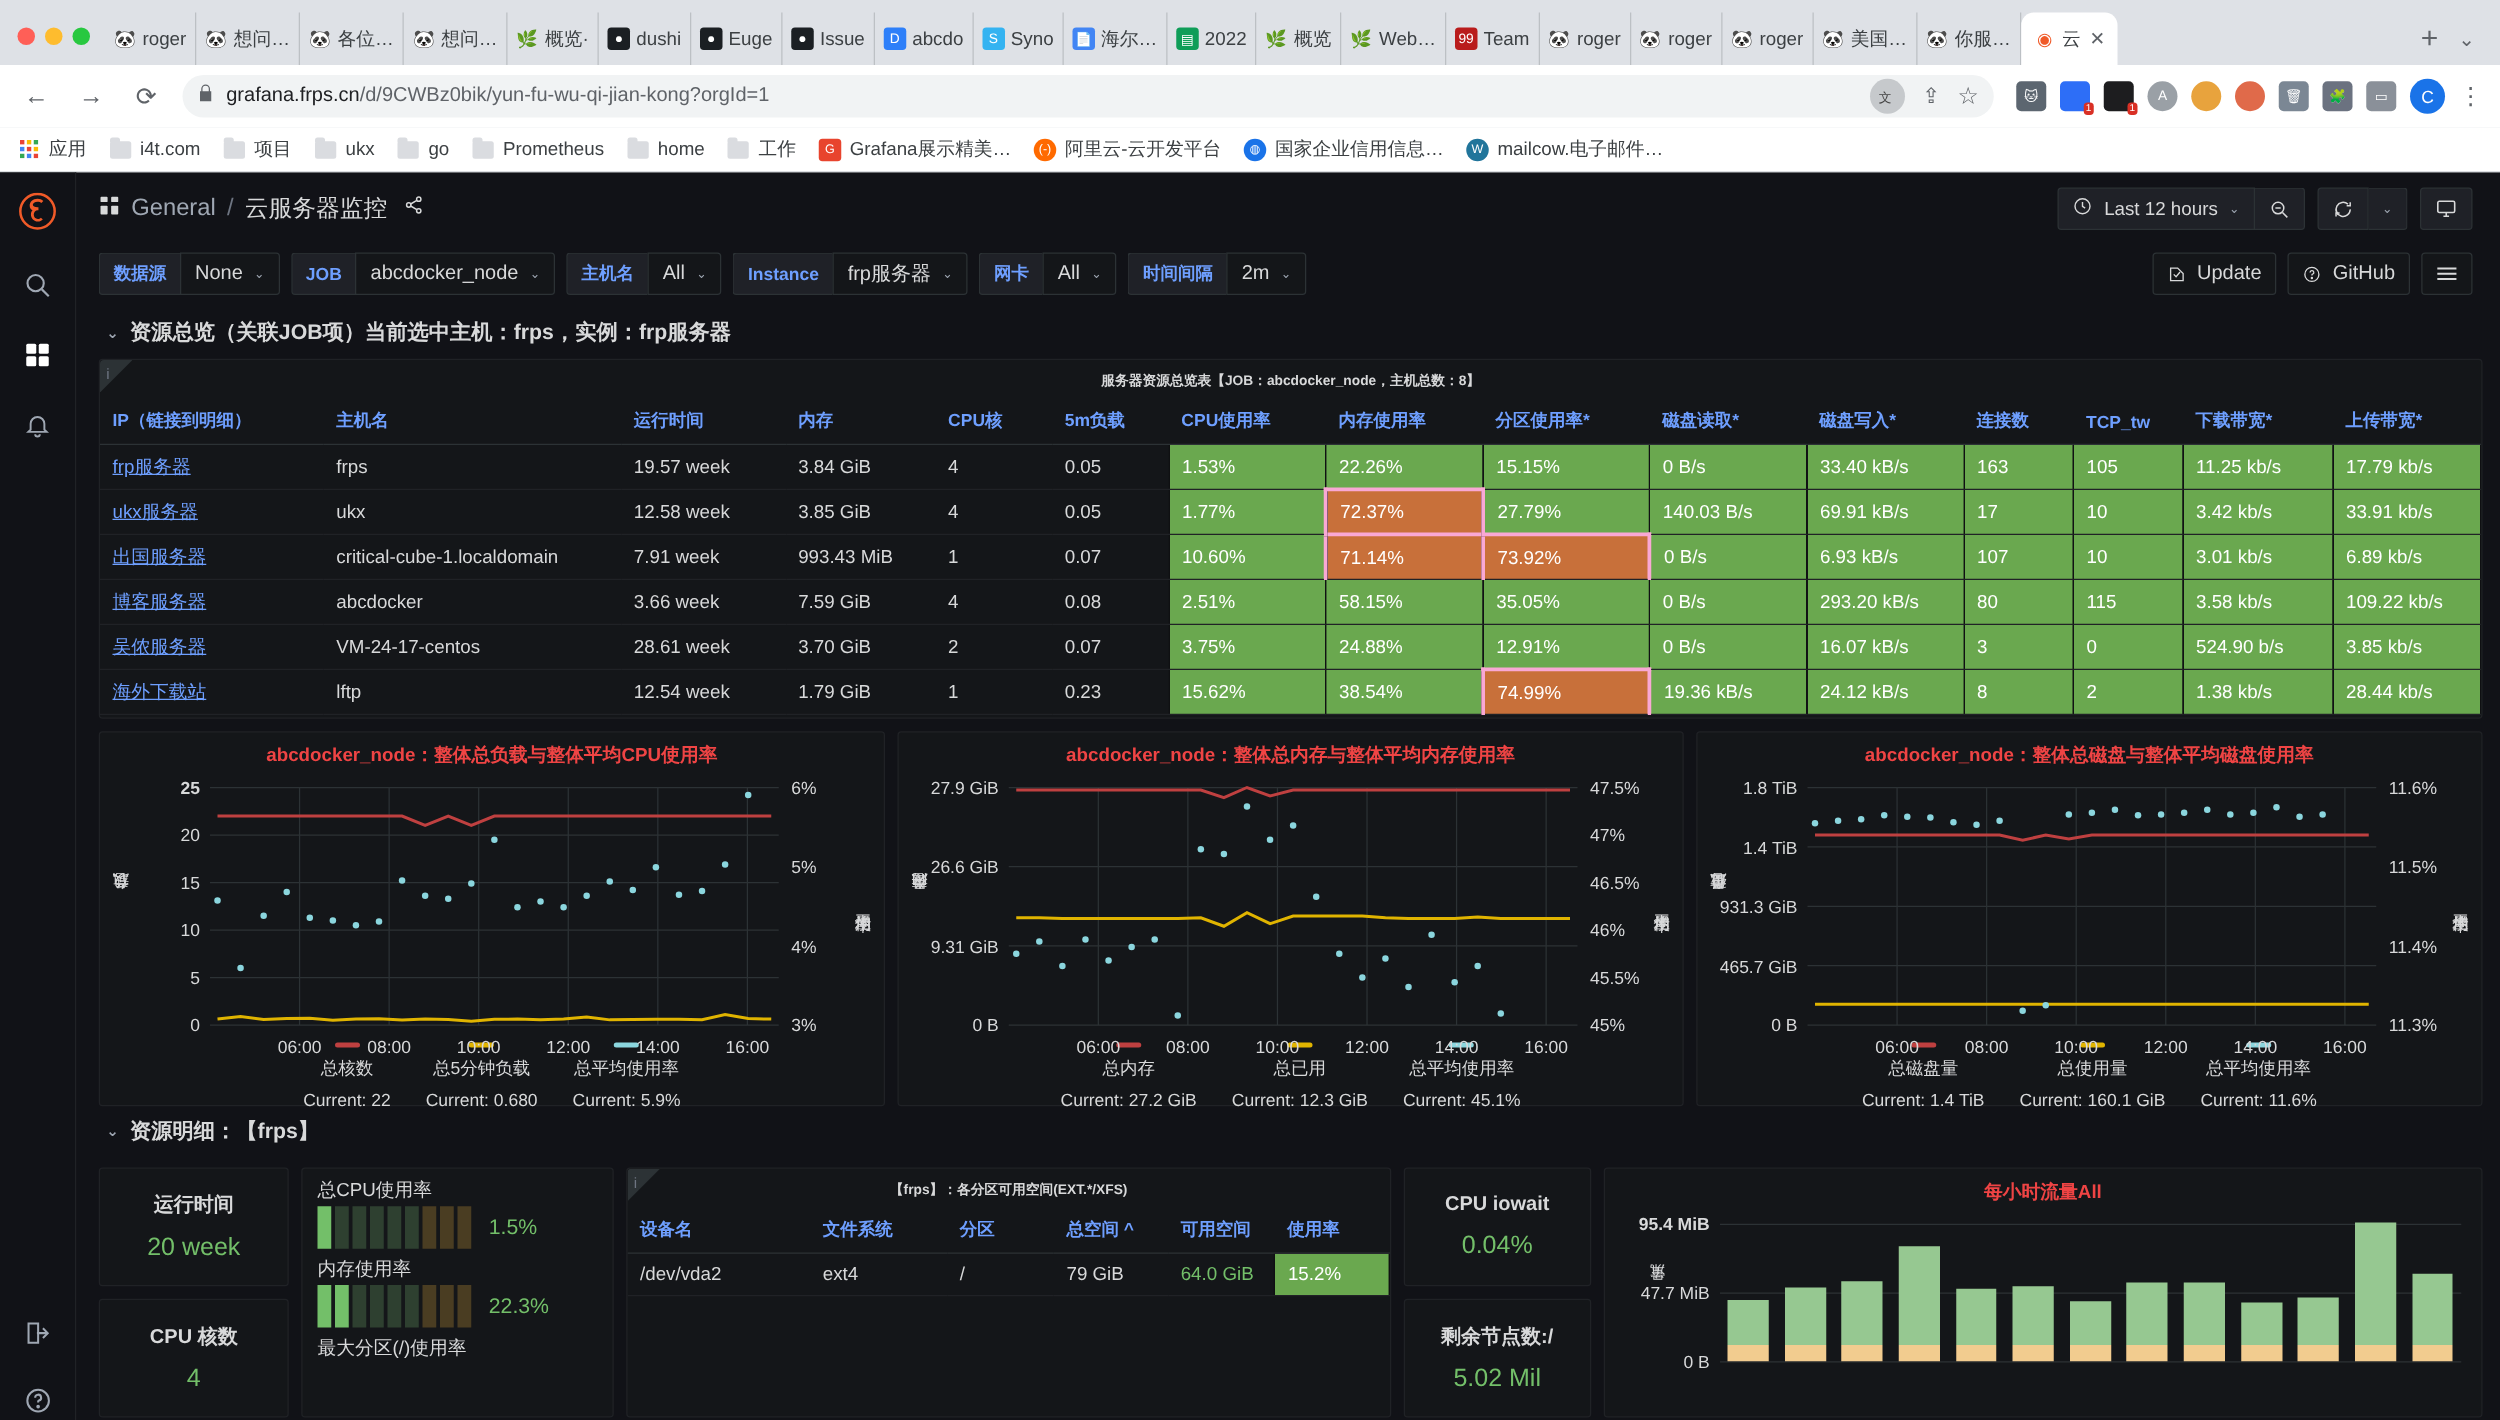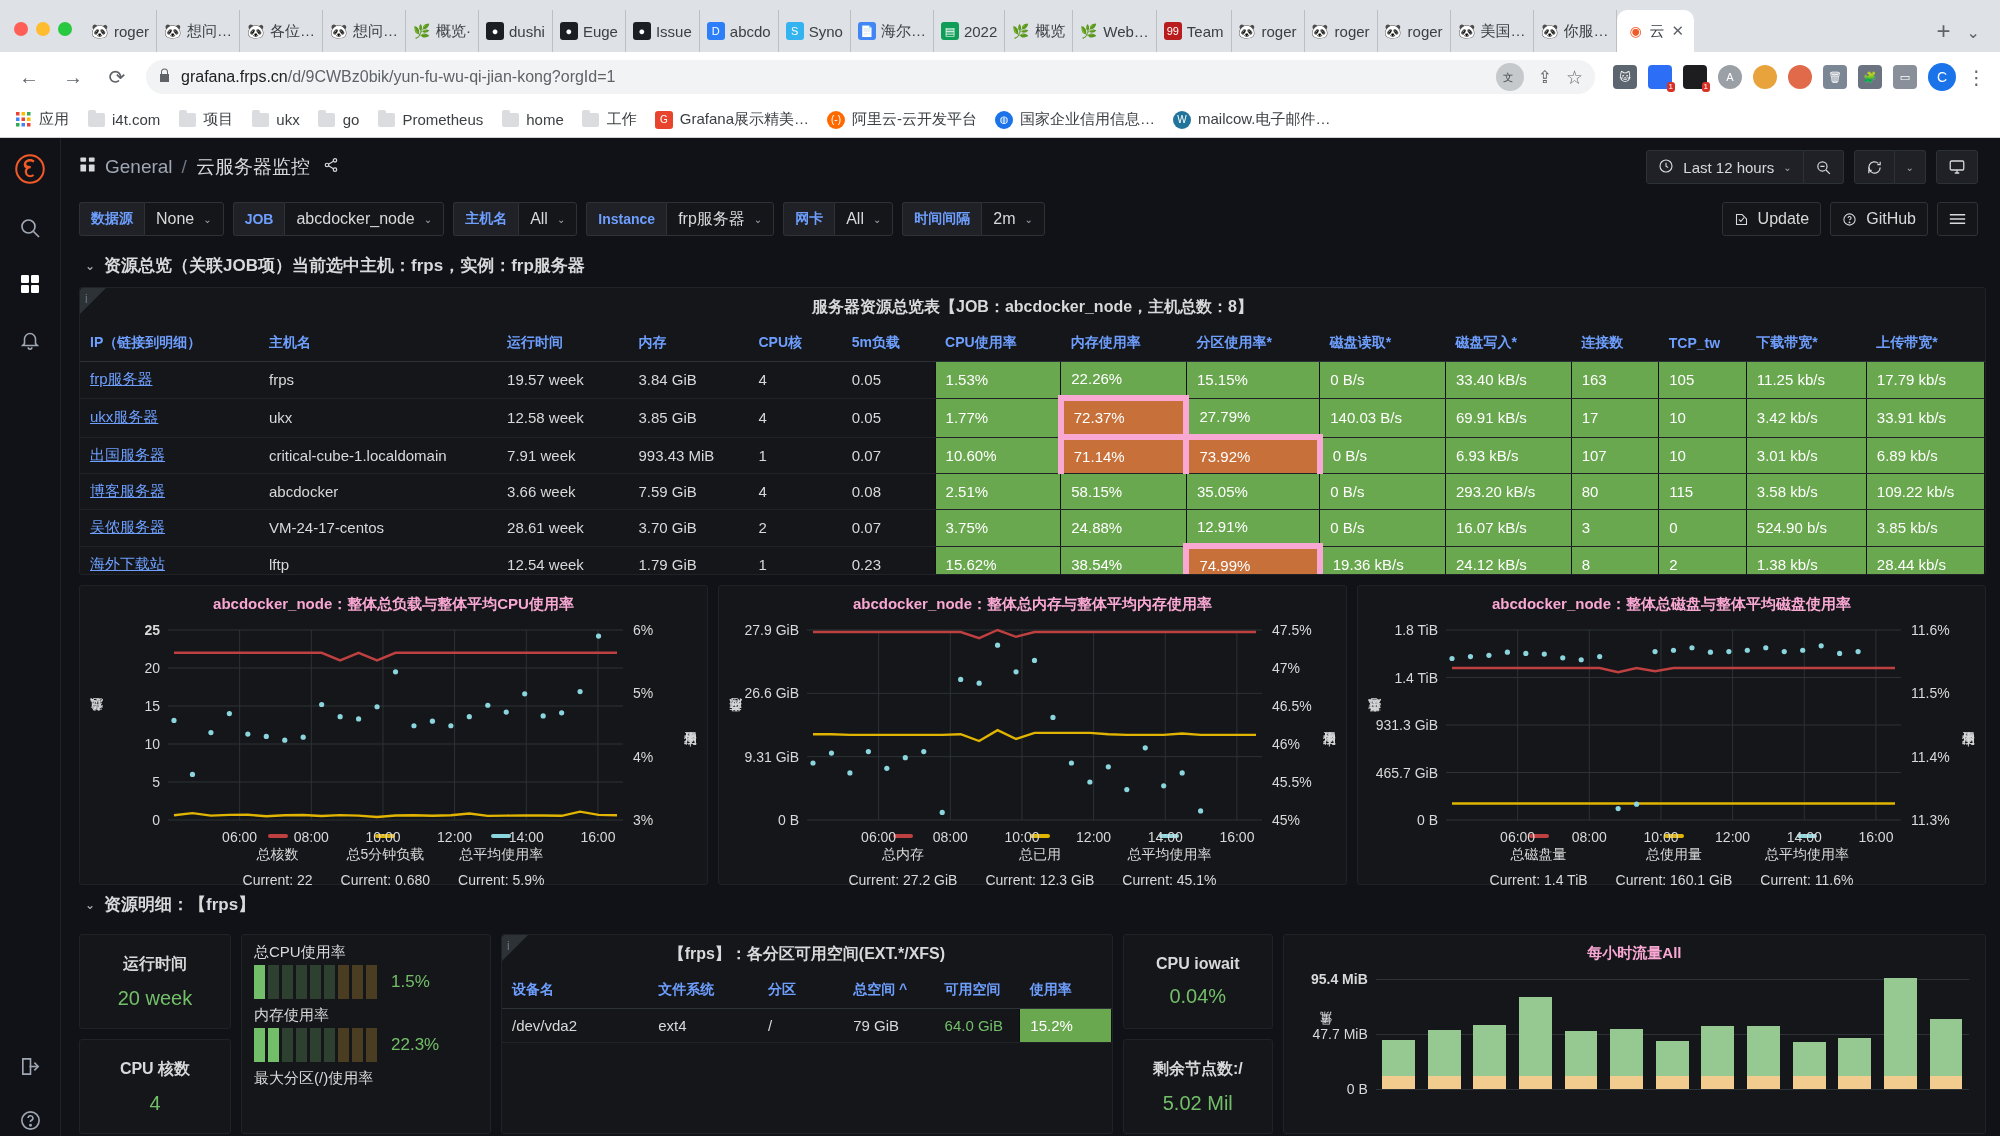--- a/index.html
+++ b/index.html
@@ -93,36 +93,36 @@
   .caret { font-size:10px; color:#9fa7b3; }
   .varright { margin-left:auto; display:flex; align-items:center; gap:9px; }
 
   .canvas { flex:1; overflow:hidden; padding:0 14px 0 18px; }
 
   .rowhdr { display:flex; align-items:center; gap:9px; padding:8px 4px 10px 6px;
     font-size:17px; font-weight:bold; color:#d8d9da; }
   .rowhdr .rcaret { color:#9fa7b3; font-size:12px; }
 
   .panel { background:#141619; border:1px solid #202226; border-radius:3px; position:relative; }
-  .ptitle { text-align:center; font-size:15px; font-weight:bold; color:#f9a8d4; padding:9px 0 2px; }
+  .ptitle { text-align:center; font-size:15px; font-weight:bold; color:#ef4444; padding:9px 0 2px; }
   .pinfo { position:absolute; top:4px; left:5px; color:#6e7582; font-size:12px; }
   .corner { position:absolute; top:0; left:0; width:0;height:0;
     border-top:26px solid #2c3235; border-right:26px solid transparent; border-radius:3px 0 0 0; }
 
   
   .ovpanel { height:288px; overflow:hidden; }
   table.gt { width:100%; border-collapse:collapse; table-layout:fixed; }
   table.gt th { color:#6e9fff; font-size:14px; font-weight:bold; text-align:left;
     padding:9px 10px; border-bottom:1px solid #2c3235; white-space:nowrap; }
   table.gt td { font-size:15px; padding:8px 10px; border-bottom:1px solid #202226;
     white-space:nowrap; overflow:hidden; text-overflow:ellipsis; }
   td.cell-link a { color:#6e9fff; text-decoration:underline; }
   td.g { background:#6aa84f; color:#fff; border:1px solid #0f1012; }
-  td.o { background:#c8703a; color:#fff; border:6px solid #f9a8d4; }
-  .ttitle { text-align:center; font-size:16px; font-weight:bold; color:#d8d9da; padding:9px 0 7px; }
+  td.o { background:#c8703a; color:#fff; border:3px solid #f9a8d4; }
+  .ttitle { text-align:center; font-size:11px; font-weight:bold; color:#d8d9da; padding:9px 0 7px; }
 
   
   .chartrow { display:flex; gap:10px; margin-top:10px; }
   .chart { flex:1; height:300px; }
   .plot { position:relative; height:200px; margin:6px 10px 0 10px; }
   .axis-left-title, .axis-right-title { position:absolute; top:50%; font-size:13px; color:#d8d9da;
     writing-mode:vertical-rl; transform:translateY(-50%); }
   .axis-left-title { left:-2px; transform:translateY(-50%) rotate(180deg); }
   .axis-right-title { right:-2px; }
   .ytick { position:absolute; font-size:14px; color:#d8d9da; text-align:right; transform:translateY(-50%); }

